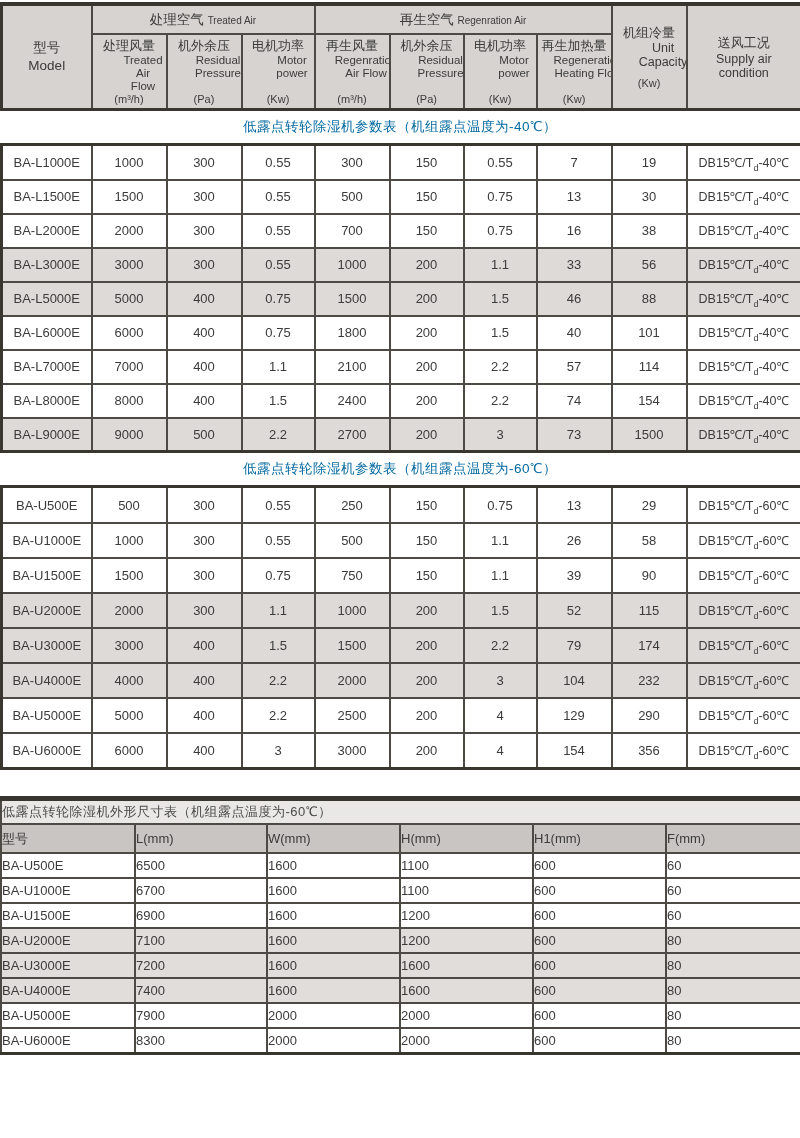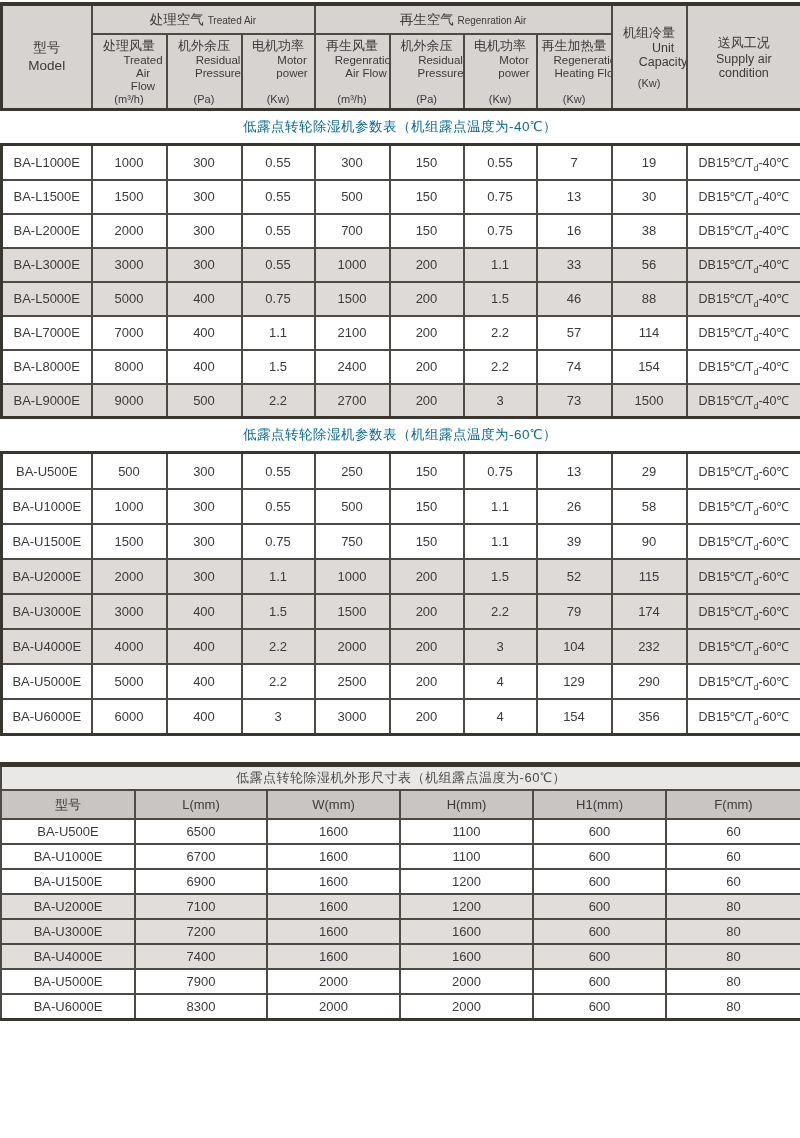--- a/index.html
+++ b/index.html
@@ -45,21 +45,21 @@
   .spec-body td { height:34px; font-size:13px; background:#ffffff; }
   .spec-body.tall td { height:35px; }
   .spec-body tr.shade td { background:#dedad7; }
   .spec-body td.supply { font-size:12.5px; }
   .spec-body sub { font-size:9px; line-height:0; }
 
   .gap-band { height:26px; background:#ffffff; }
 
   
   .dims { border:2px solid #39352f; border-top:5px solid #39352f; border-bottom:3px solid #39352f; }
-  .dims td { border:2px solid #4d4944; text-align:center; vertical-align:middle; padding:0; font-size:13px; }
+  .dims td { border:2px solid #4d4944; vertical-align:middle; padding:0; font-size:13px; }
   .dims-title-row td { background:#eae8e6; height:26px; font-size:13px; color:#4a4a4a; letter-spacing:0.5px; }
   .dims-head-row td { background:#c8c5c2; height:29px; }
   .dims-body-row td { height:25px; background:#ffffff; }
   .dims-body-row.shade td { background:#e0ddda; }
 </style>
 </head>
 <body>
 
 <div class="page">
 
@@ -229,20 +229,32 @@
           <td>400</td>
           <td>0.75</td>
           <td>1500</td>
           <td>200</td>
           <td>1.5</td>
           <td>46</td>
           <td>88</td>
           <td class="supply"><span>DB15℃/T</span><sub>d</sub><span>-40℃</span></td>
         </tr>
         <tr>
+          <td>BA-L6000E</td>
+          <td>6000</td>
+          <td>400</td>
+          <td>0.75</td>
+          <td>1800</td>
+          <td>200</td>
+          <td>1.5</td>
+          <td>40</td>
+          <td>101</td>
+          <td class="supply"><span>DB15℃/T</span><sub>d</sub><span>-40℃</span></td>
+        </tr>
+        <tr>
           <td>BA-L7000E</td>
           <td>7000</td>
           <td>400</td>
           <td>1.1</td>
           <td>2100</td>
           <td>200</td>
           <td>2.2</td>
           <td>57</td>
           <td>114</td>
           <td class="supply"><span>DB15℃/T</span><sub>d</sub><span>-40℃</span></td>

